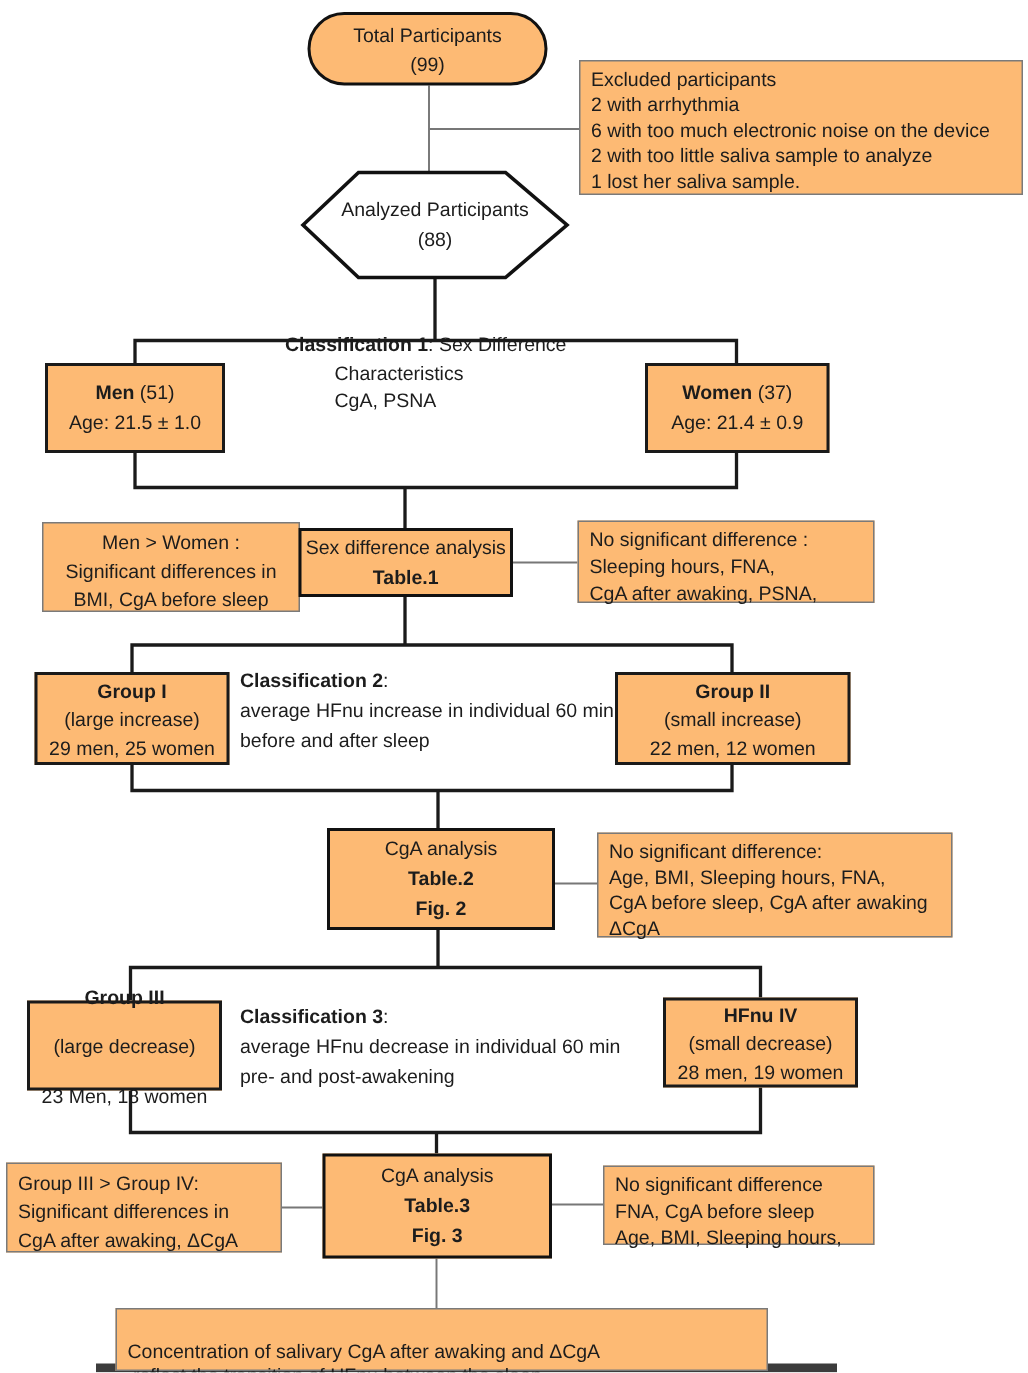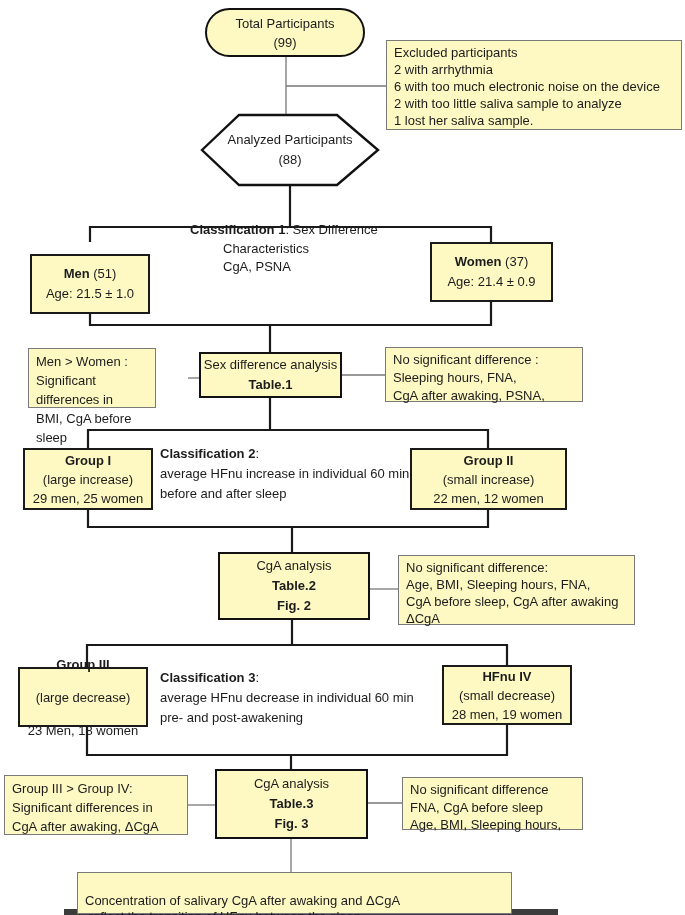--- a/index.html
+++ b/index.html
@@ -2,21 +2,21 @@
 <html><head>
 <meta charset="utf-8">
 <style>
   html,body{margin:0;padding:0;background:#ffffff;}
   #canvas{
     position:relative;width:685px;height:915px;background:#ffffff;overflow:hidden;
     font-family:"Liberation Sans","DejaVu Sans",sans-serif;
     color:#1c1c1c;font-size:13px;
   }
   #connectors{position:absolute;left:0;top:0;z-index:0;}
-  .node{position:absolute;box-sizing:border-box;z-index:1;background:#fef9c3;}
+  .node{position:absolute;box-sizing:border-box;z-index:1;background:#fdba74;}
   .plain{background:transparent;}
   .center{display:flex;flex-direction:column;align-items:center;justify-content:center;text-align:center;}
   .box-main{border:2px solid #1a1a1a;}
   .box-strong{border:2.5px solid #111111;}
   .stadium{border:2.5px solid #111111;border-radius:26px;}
   .box-note{border:1px solid #7a7a7a;padding:3px 7px;}
   .lh17{line-height:17px;}
   .lh175{line-height:17.5px;}
   .lh18{line-height:18px;}
   .lh19{line-height:19px;}
@@ -75,31 +75,31 @@
     <div>Analyzed Participants</div>
     <div>(88)</div>
   </div>
 
   <div class="node plain" style="left:190px;top:221px;width:290px;line-height:18.5px;">
     <div><b>Classification 1</b><span>: Sex Difference</span></div>
     <div class="ind2">Characteristics</div>
     <div class="ind2">CgA, PSNA</div>
   </div>
 
-  <div class="node center box-main lh20" style="left:30px;top:242px;width:120px;height:60px;margin-top:12px;">
+  <div class="node center box-main lh20" style="left:30px;top:242px;width:120px;height:60px;">
     <div><b>Men</b><span> (51)</span></div>
     <div>Age: 21.5 ± 1.0</div>
   </div>
 
   <div class="node center box-main lh20" style="left:430px;top:242px;width:123px;height:60px;">
     <div><b>Women</b><span> (37)</span></div>
     <div>Age: 21.4 ± 0.9</div>
   </div>
 
-  <div class="node box-note lh19" style="left:28px;top:348px;width:128px;height:60px;">
+  <div class="node box-note lh19" style="left:28px;top:348px;width:172px;height:60px;text-align:center;">
     <div>Men &gt; Women :</div>
     <div>Significant differences in</div>
     <div>BMI, CgA before sleep</div>
   </div>
 
   <div class="node center box-strong lh20" style="left:199px;top:352px;width:143px;height:46px;">
     <div>Sex difference analysis</div>
     <div><b>Table.1</b></div>
   </div>
 

